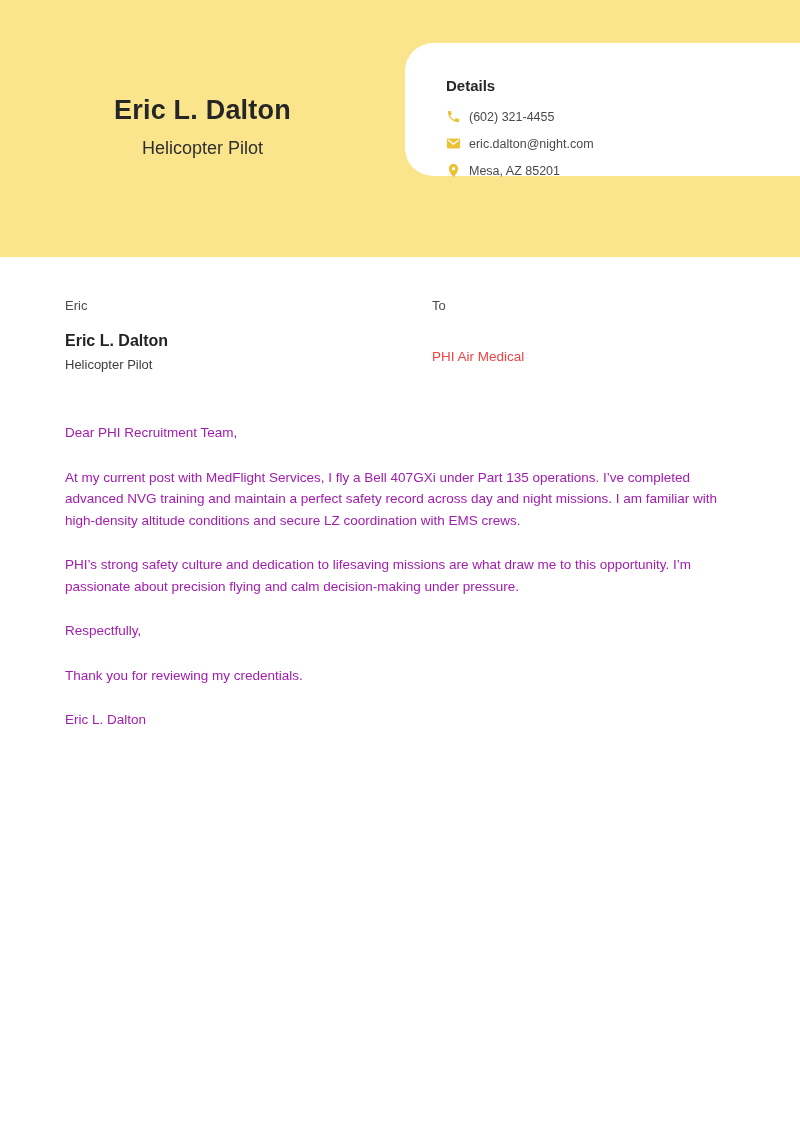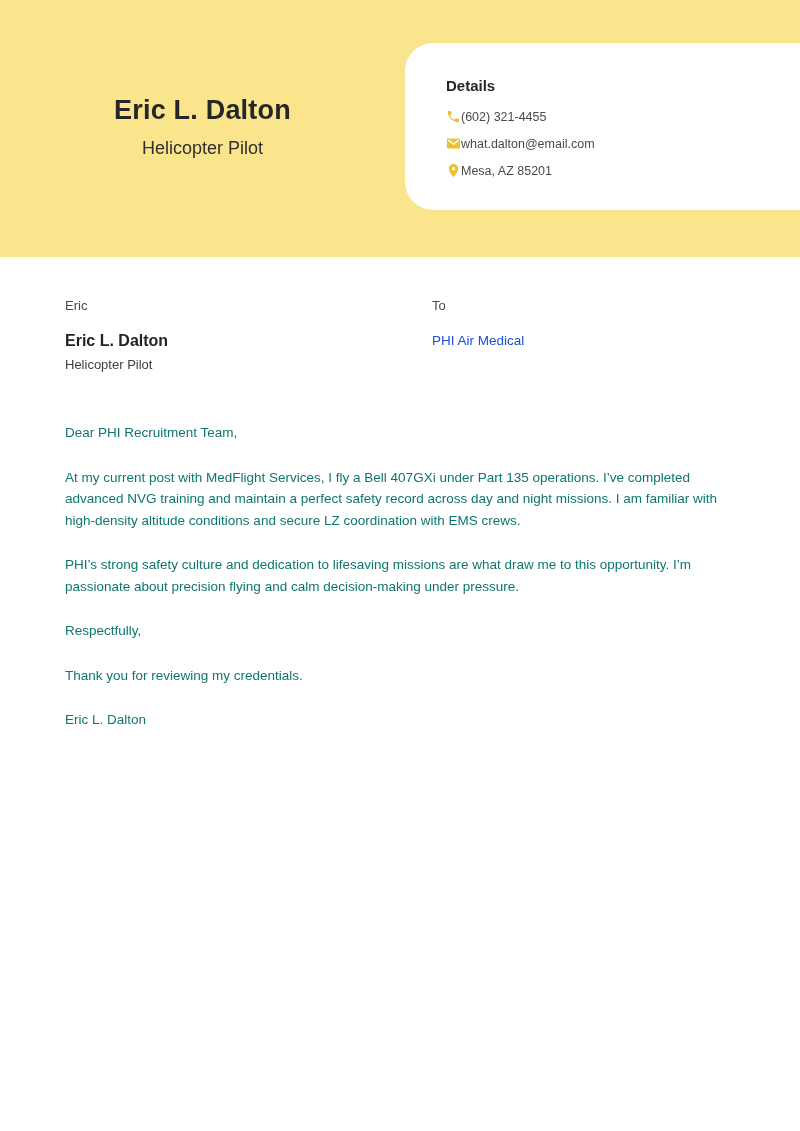--- a/index.html
+++ b/index.html
@@ -45,21 +45,21 @@
     font-weight: 400;
     color: #2e2e2e;
   }
 
   
   .details-card {
     position: absolute;
     top: 43px;
     left: 405px;
     right: 0;
-    height: 167px;
+    height: 133px;
     background: #ffffff;
     border-radius: 28px 0 0 28px;
     padding: 33px 20px 0 41px;
   }
   .details-heading {
     font-size: 15px;
     font-weight: 700;
     color: #262626;
     line-height: 20px;
     margin-bottom: 13px;
@@ -73,20 +73,21 @@
   .contact-row .icon {
     width: 15px;
     height: 15px;
     flex: 0 0 15px;
     display: inline-flex;
     align-items: center;
     justify-content: center;
   }
   .contact-row .icon svg { width: 15px; height: 15px; display: block; }
   .contact-row .contact-text {
+    margin-left: 8px;
     font-size: 12.5px;
     color: #4a4a4a;
   }
 
   
   .recipients {
     position: absolute;
     top: 298px;
     left: 65px;
     right: 65px;
@@ -105,36 +106,36 @@
     color: #232323;
     line-height: 19px;
   }
   .recip-title {
     margin-top: 6px;
     font-size: 13px;
     color: #3f3f3f;
     line-height: 17px;
   }
   .recip-name-plain {
-    margin-top: 17px;
+    margin-top: 33px;
     font-size: 13.5px;
     font-weight: 400;
-    color: #1d4ed8;
+    color: #ef4444;
     line-height: 19px;
   }
 
   
   .letter {
     position: absolute;
     top: 422px;
     left: 65px;
     width: 672px;
     font-size: 13.5px;
     line-height: 21.5px;
-    color: #0f766e;
+    color: #a21caf;
   }
   .letter p { margin: 0 0 23px 0; }
   .letter p:last-child { margin-bottom: 0; }
 </style>
 </head>
 <body>
 
 <div class="page">
 
   <div class="header-band">
@@ -156,21 +157,21 @@
         <span class="contact-text">(602) 321-4455</span>
       </div>
 
       <div class="contact-row">
         <span class="icon">
           <svg viewBox="0 0 24 24" aria-hidden="true">
             <rect x="1.5" y="4" width="21" height="16" rx="2" fill="#E9C236"></rect>
             <polyline points="3.5,6.5 12,13 20.5,6.5" fill="none" stroke="#ffffff" stroke-width="2.2"></polyline>
           </svg>
         </span>
-        <span class="contact-text">what.dalton@email.com</span>
+        <span class="contact-text">eric.dalton@night.com</span>
       </div>
 
       <div class="contact-row">
         <span class="icon">
           <svg viewBox="0 0 24 24" aria-hidden="true">
             <path fill-rule="evenodd" fill="#E9C236" d="M12 1.5C7.86 1.5 4.5 4.86 4.5 9c0 5.6 7.5 13.5 7.5 13.5S19.5 14.6 19.5 9c0-4.14-3.36-7.5-7.5-7.5zm0 10.2a2.7 2.7 0 1 1 0-5.4 2.7 2.7 0 0 1 0 5.4z"></path>
           </svg>
         </span>
         <span class="contact-text">Mesa, AZ 85201</span>
       </div>

